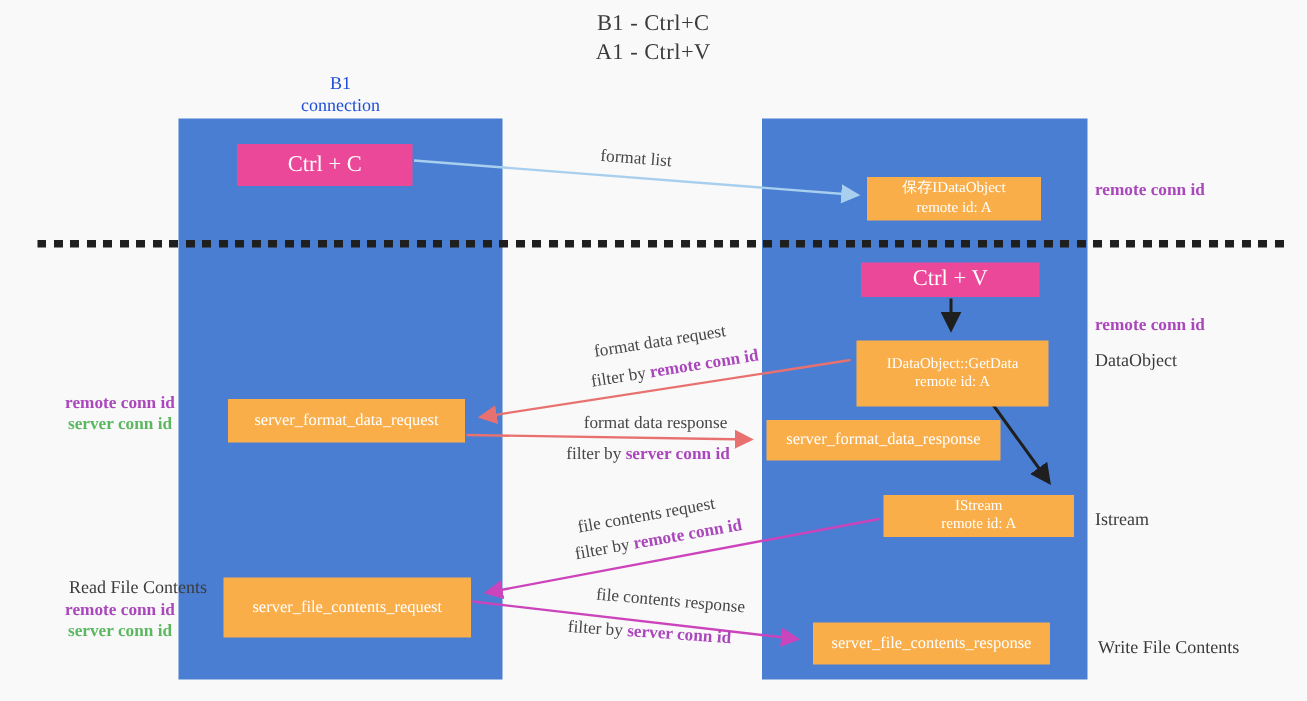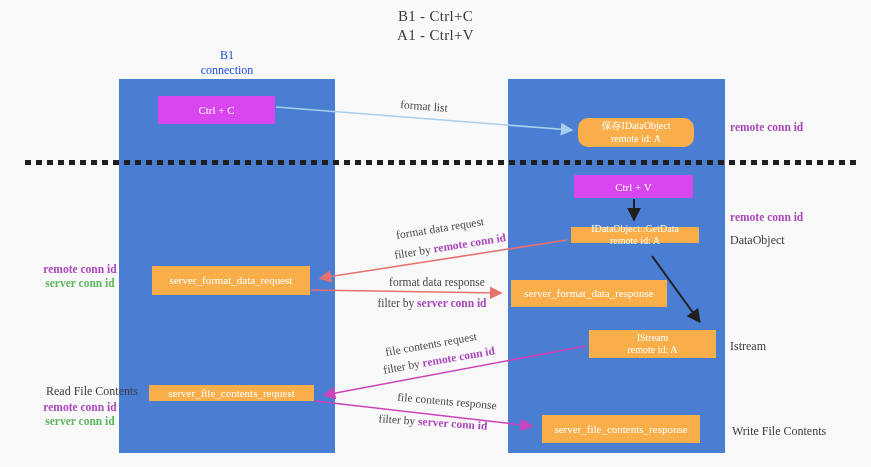--- a/index.html
+++ b/index.html
@@ -8,21 +8,21 @@
     font-family:Liberation Serif, serif;overflow:hidden;color:#3b3b3b;
   }
   .abs{position:absolute;}
   .title-line{width:871px;text-align:center;font-size:15px;color:#3a3a3a;letter-spacing:.3px;}
   .col-header{text-align:center;font-size:12px;color:#1d4ed8;line-height:15px;}
   .lifeline{position:absolute;background:#4a7ed2;}
   .dashes{position:absolute;height:5px;
     background:repeating-linear-gradient(90deg,#1f1f1f 0 6px,transparent 6px 11px);}
   .box{position:absolute;display:flex;flex-direction:column;align-items:center;justify-content:center;
     color:#fff;text-align:center;}
-  .box.green{background:#d946ef;font-size:11px;}
+  .box.green{background:#ec4899;font-size:15px;}
   .box.orange{background:#f9ae4a;font-size:10px;line-height:12.5px;}
   .box.orange.single{font-size:11px;}
   .side-label{position:absolute;font-size:11.5px;}
   .plain{color:#3b3b3b;font-size:12px;}
   .purple{color:#ab47bc;font-weight:bold;}
   .greentx{color:#5cb860;font-weight:bold;}
   .arrow-label{position:absolute;font-size:11.5px;color:#474747;text-align:center;white-space:nowrap;}
   .arrow-label .purple{font-weight:bold;}
   svg.arrows{position:absolute;left:0;top:0;pointer-events:none;}
   .ctr{display:block;}
@@ -70,48 +70,48 @@
     <path d="M311,290 L500,293" stroke="#e87170" stroke-width="1.6" fill="none" marker-end="url(#mRed)"></path>
     <path d="M652,256 L699,321" stroke="#1f1f1f" stroke-width="2" fill="none" marker-end="url(#mBlack)"></path>
     <path d="M586,346 L325,395" stroke="#cc44bb" stroke-width="1.6" fill="none" marker-end="url(#mMagenta)"></path>
     <path d="M315,401 L531,426" stroke="#cc44bb" stroke-width="1.6" fill="none" marker-end="url(#mMagenta)"></path>
   </svg>
 
   <div class="box green" style="left:158px;top:96px;width:117px;height:28px;">
     <span>Ctrl + C</span>
   </div>
 
-  <div class="box orange" style="left:578px;top:118px;width:116px;height:29px;border-radius:10px;">
+  <div class="box orange" style="left:578px;top:118px;width:116px;height:29px;">
     <span>保存IDataObject</span>
     <span>remote id: A</span>
   </div>
 
   <div class="box green" style="left:574px;top:175px;width:119px;height:23px;">
     <span>Ctrl + V</span>
   </div>
 
-  <div class="box orange" style="left:571px;top:227px;width:128px;height:16px;">
+  <div class="box orange" style="left:571px;top:227px;width:128px;height:44px;">
     <span>IDataObject::GetData</span>
     <span>remote id: A</span>
   </div>
 
   <div class="box orange" style="left:589px;top:330px;width:127px;height:28px;">
     <span>IStream</span>
     <span>remote id: A</span>
   </div>
 
   <div class="box orange single" style="left:152px;top:266px;width:158px;height:29px;">
     <span>server_format_data_request</span>
   </div>
 
   <div class="box orange single" style="left:511px;top:280px;width:156px;height:27px;">
     <span>server_format_data_response</span>
   </div>
 
-  <div class="box orange single" style="left:149px;top:385px;width:165px;height:16px;">
+  <div class="box orange single" style="left:149px;top:385px;width:165px;height:40px;">
     <span>server_file_contents_request</span>
   </div>
 
   <div class="box orange single" style="left:542px;top:415px;width:158px;height:28px;">
     <span>server_file_contents_response</span>
   </div>
 
   <div class="side-label purple" style="left:730px;top:121px;">remote conn id</div>
   <div class="side-label purple" style="left:730px;top:211px;">remote conn id</div>
   <div class="side-label plain" style="left:730px;top:233px;">DataObject</div>

